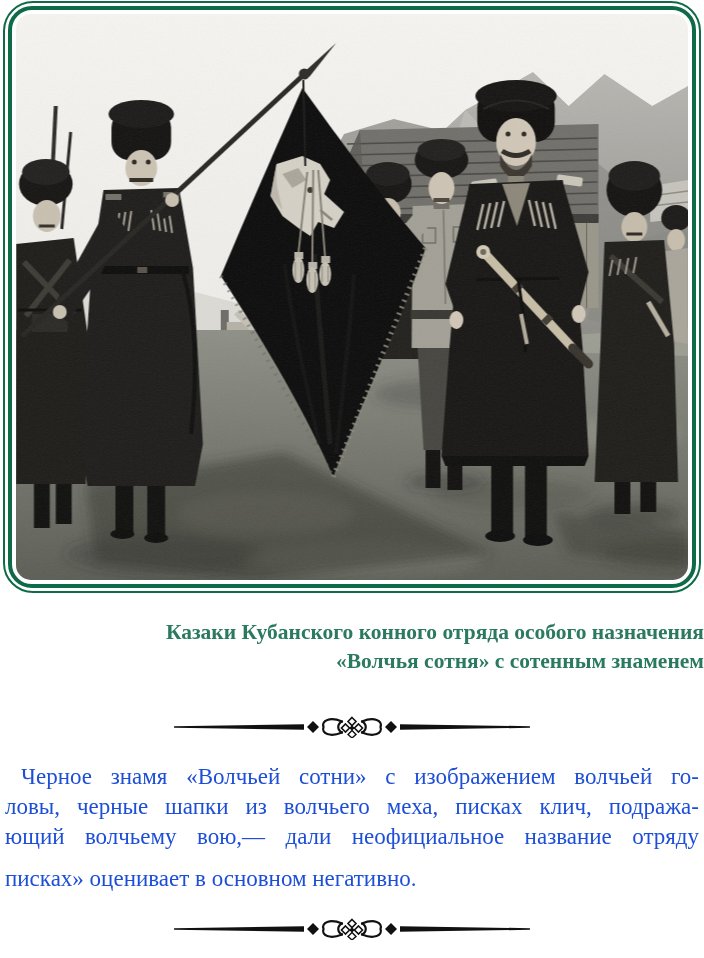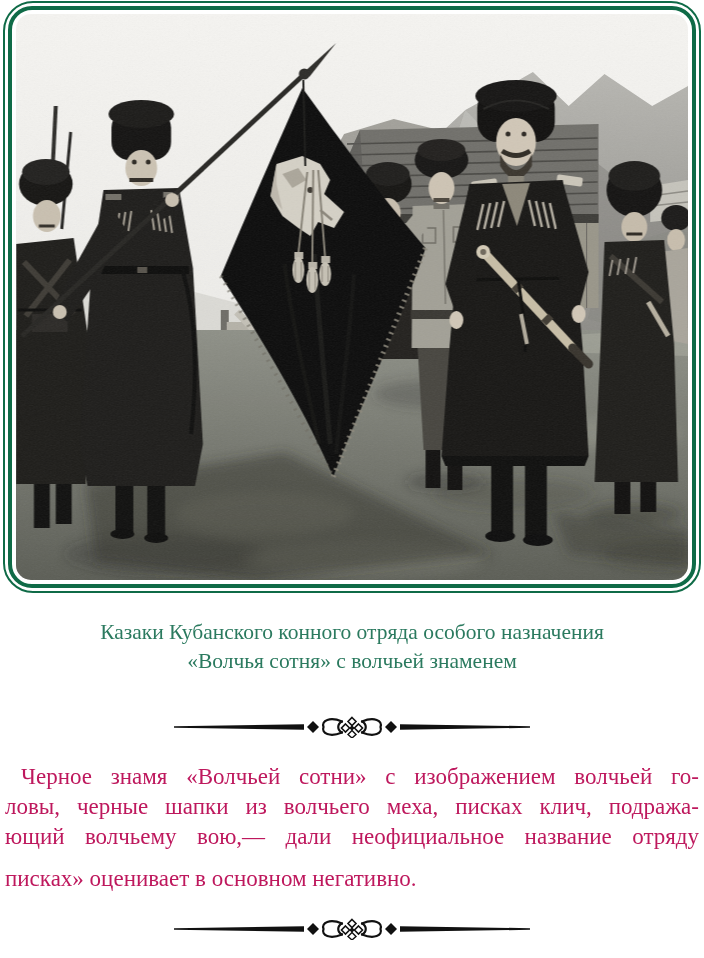--- a/index.html
+++ b/index.html
@@ -28,37 +28,37 @@
   }
   .photo-clip{
     height:100%;
     border-radius:15px;
     overflow:hidden;
   }
   .photo-clip svg{display:block;width:100%;height:100%;}
   
   .caption{
     margin-top:25px;
-    text-align:center;
+    text-align:right;
     color:var(--caption-green,#2b7a5f);
-    font-weight:normal;
+    font-weight:bold;
     font-size:21.5px;
     line-height:29px;
   }
   
   .divider{width:356px;margin:40px auto 0;}
   .divider svg{display:block;width:100%;height:22px;}
   .divider.bottom{margin-top:24px;}
   
   .body-text{
     margin-top:24px;
     padding:0 5px;
     font-size:23px;
     line-height:30px;
-    color:#be185d;
+    color:#1d4ed8;
   }
   .bl{
     text-align:justify;
     text-align-last:justify;
     -moz-text-align-last:justify;
   }
   .bl.first{text-indent:16px;}
   .bl.last{text-align-last:left;margin-top:12px;-moz-text-align-last:left;}
 </style>
 </head>
@@ -358,21 +358,21 @@
           </g>
 
           <rect x="0" y="0" width="676" height="566" filter="url(#noise)"></rect>
         </svg>
       </div>
     </div>
   </figure>
 
   <div class="caption">
     <div>Казаки Кубанского конного отряда особого назначения</div>
-    <div>«Волчья сотня» с волчьей знаменем</div>
+    <div>«Волчья сотня» с сотенным знаменем</div>
   </div>
 
   <div class="divider">
     <svg viewBox="0 0 356 22">
       <polygon points="0,10.2 130,8.2 130,13.8 0,11.8" fill="#111"></polygon>
       <polygon points="356,10.2 226,8.2 226,13.8 356,11.8" fill="#111"></polygon>
       <path d="M139,5 L145,11 L139,17 L133,11 Z" fill="#111"></path>
       <path d="M217,5 L223,11 L217,17 L211,11 Z" fill="#111"></path>
       <g fill="none" stroke="#111" stroke-width="2.2" stroke-linecap="round">
         <path d="M168,5.5 C156,0.5 147,4.5 149.5,11 C147,17.5 156,21.5 168,16.5"></path>

